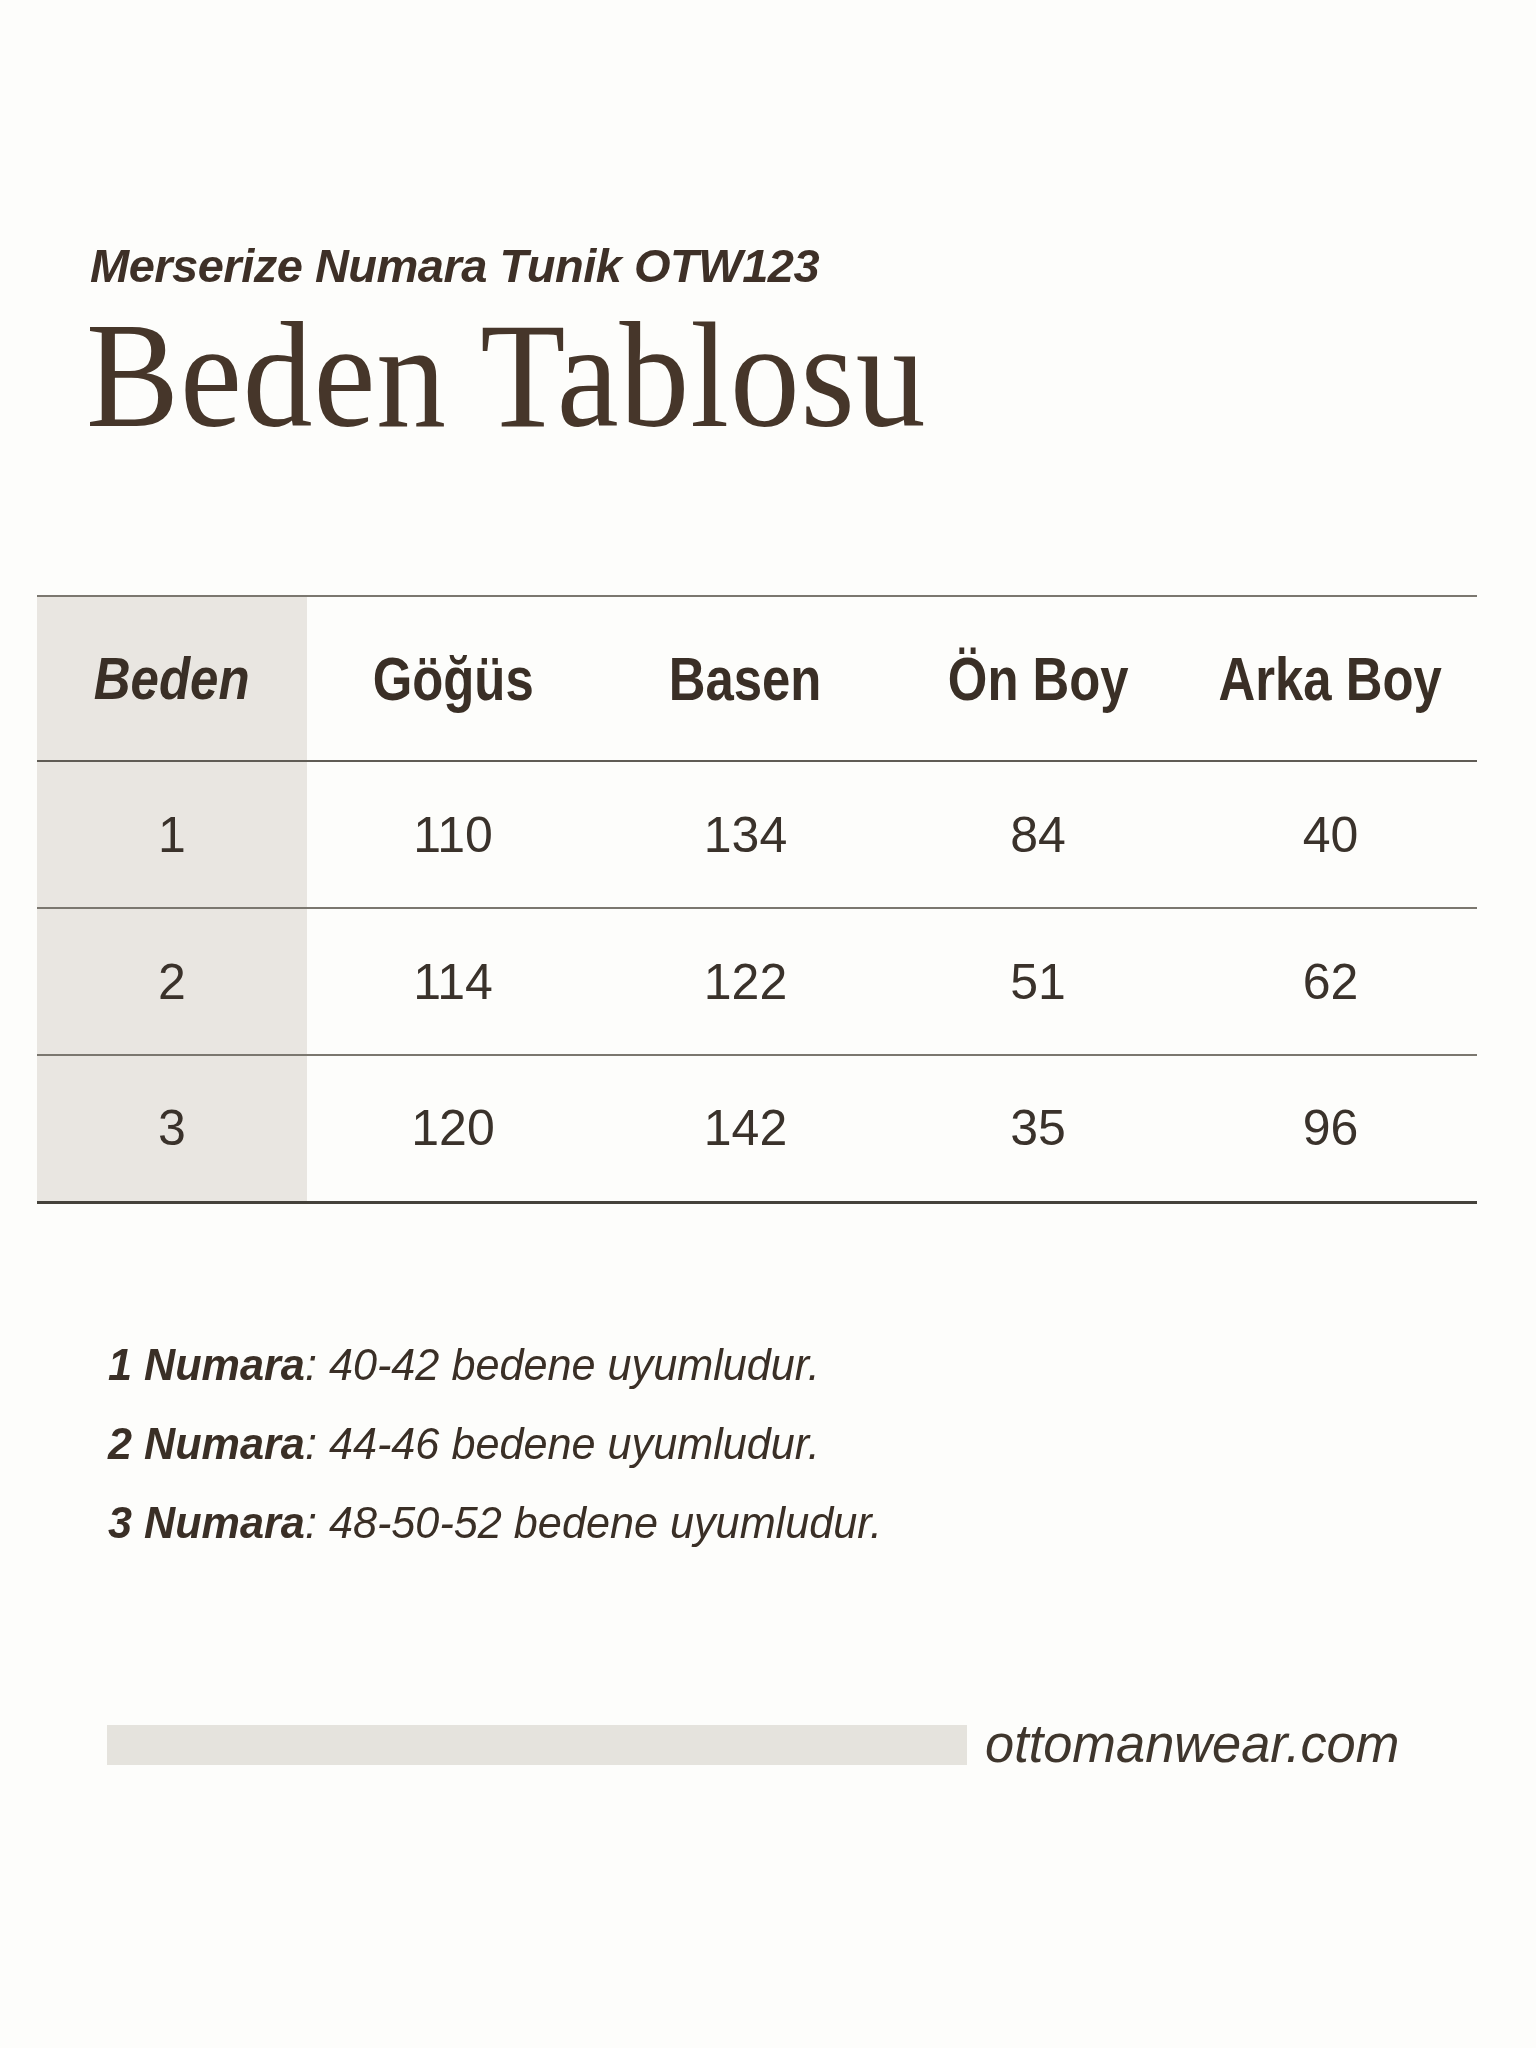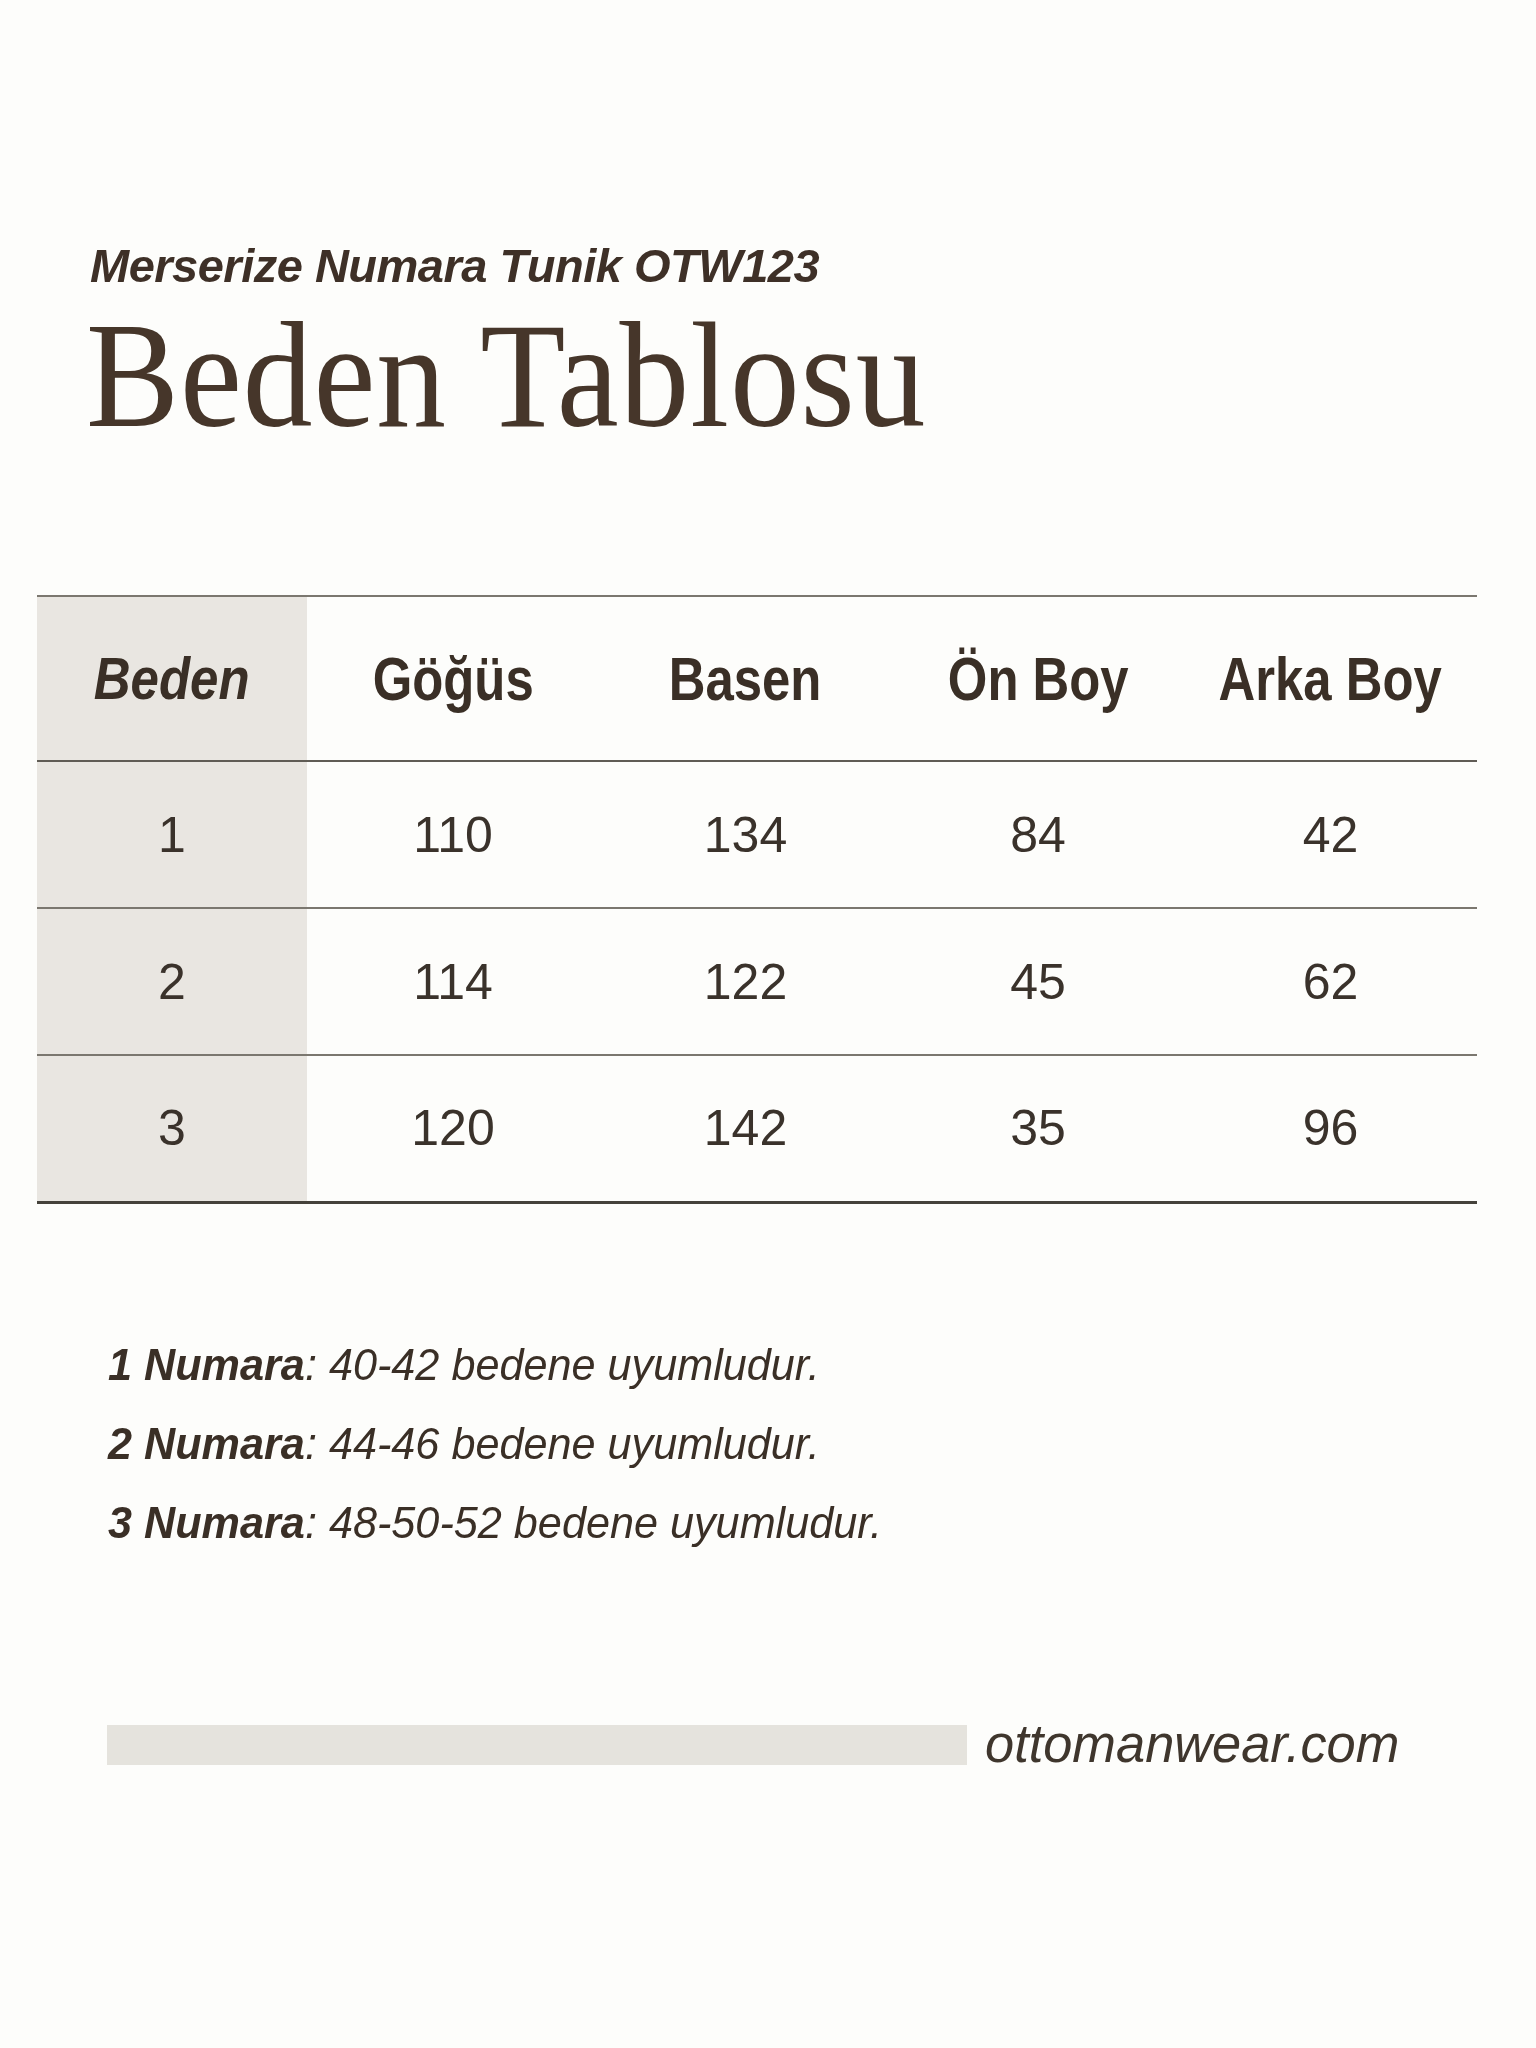--- a/index.html
+++ b/index.html
@@ -149,27 +149,27 @@
         <th><span class="hdr">Ön Boy</span></th>
         <th><span class="hdr">Arka Boy</span></th>
       </tr>
     </thead>
     <tbody>
       <tr>
         <td class="shaded"><span class="num">1</span></td>
         <td><span class="num">110</span></td>
         <td><span class="num">134</span></td>
         <td><span class="num">84</span></td>
-        <td><span class="num">42</span></td>
+        <td><span class="num">40</span></td>
       </tr>
       <tr>
         <td class="shaded"><span class="num">2</span></td>
         <td><span class="num">114</span></td>
         <td><span class="num">122</span></td>
-        <td><span class="num">45</span></td>
+        <td><span class="num">51</span></td>
         <td><span class="num">62</span></td>
       </tr>
       <tr>
         <td class="shaded"><span class="num">3</span></td>
         <td><span class="num">120</span></td>
         <td><span class="num">142</span></td>
         <td><span class="num">35</span></td>
         <td><span class="num">96</span></td>
       </tr>
     </tbody>

